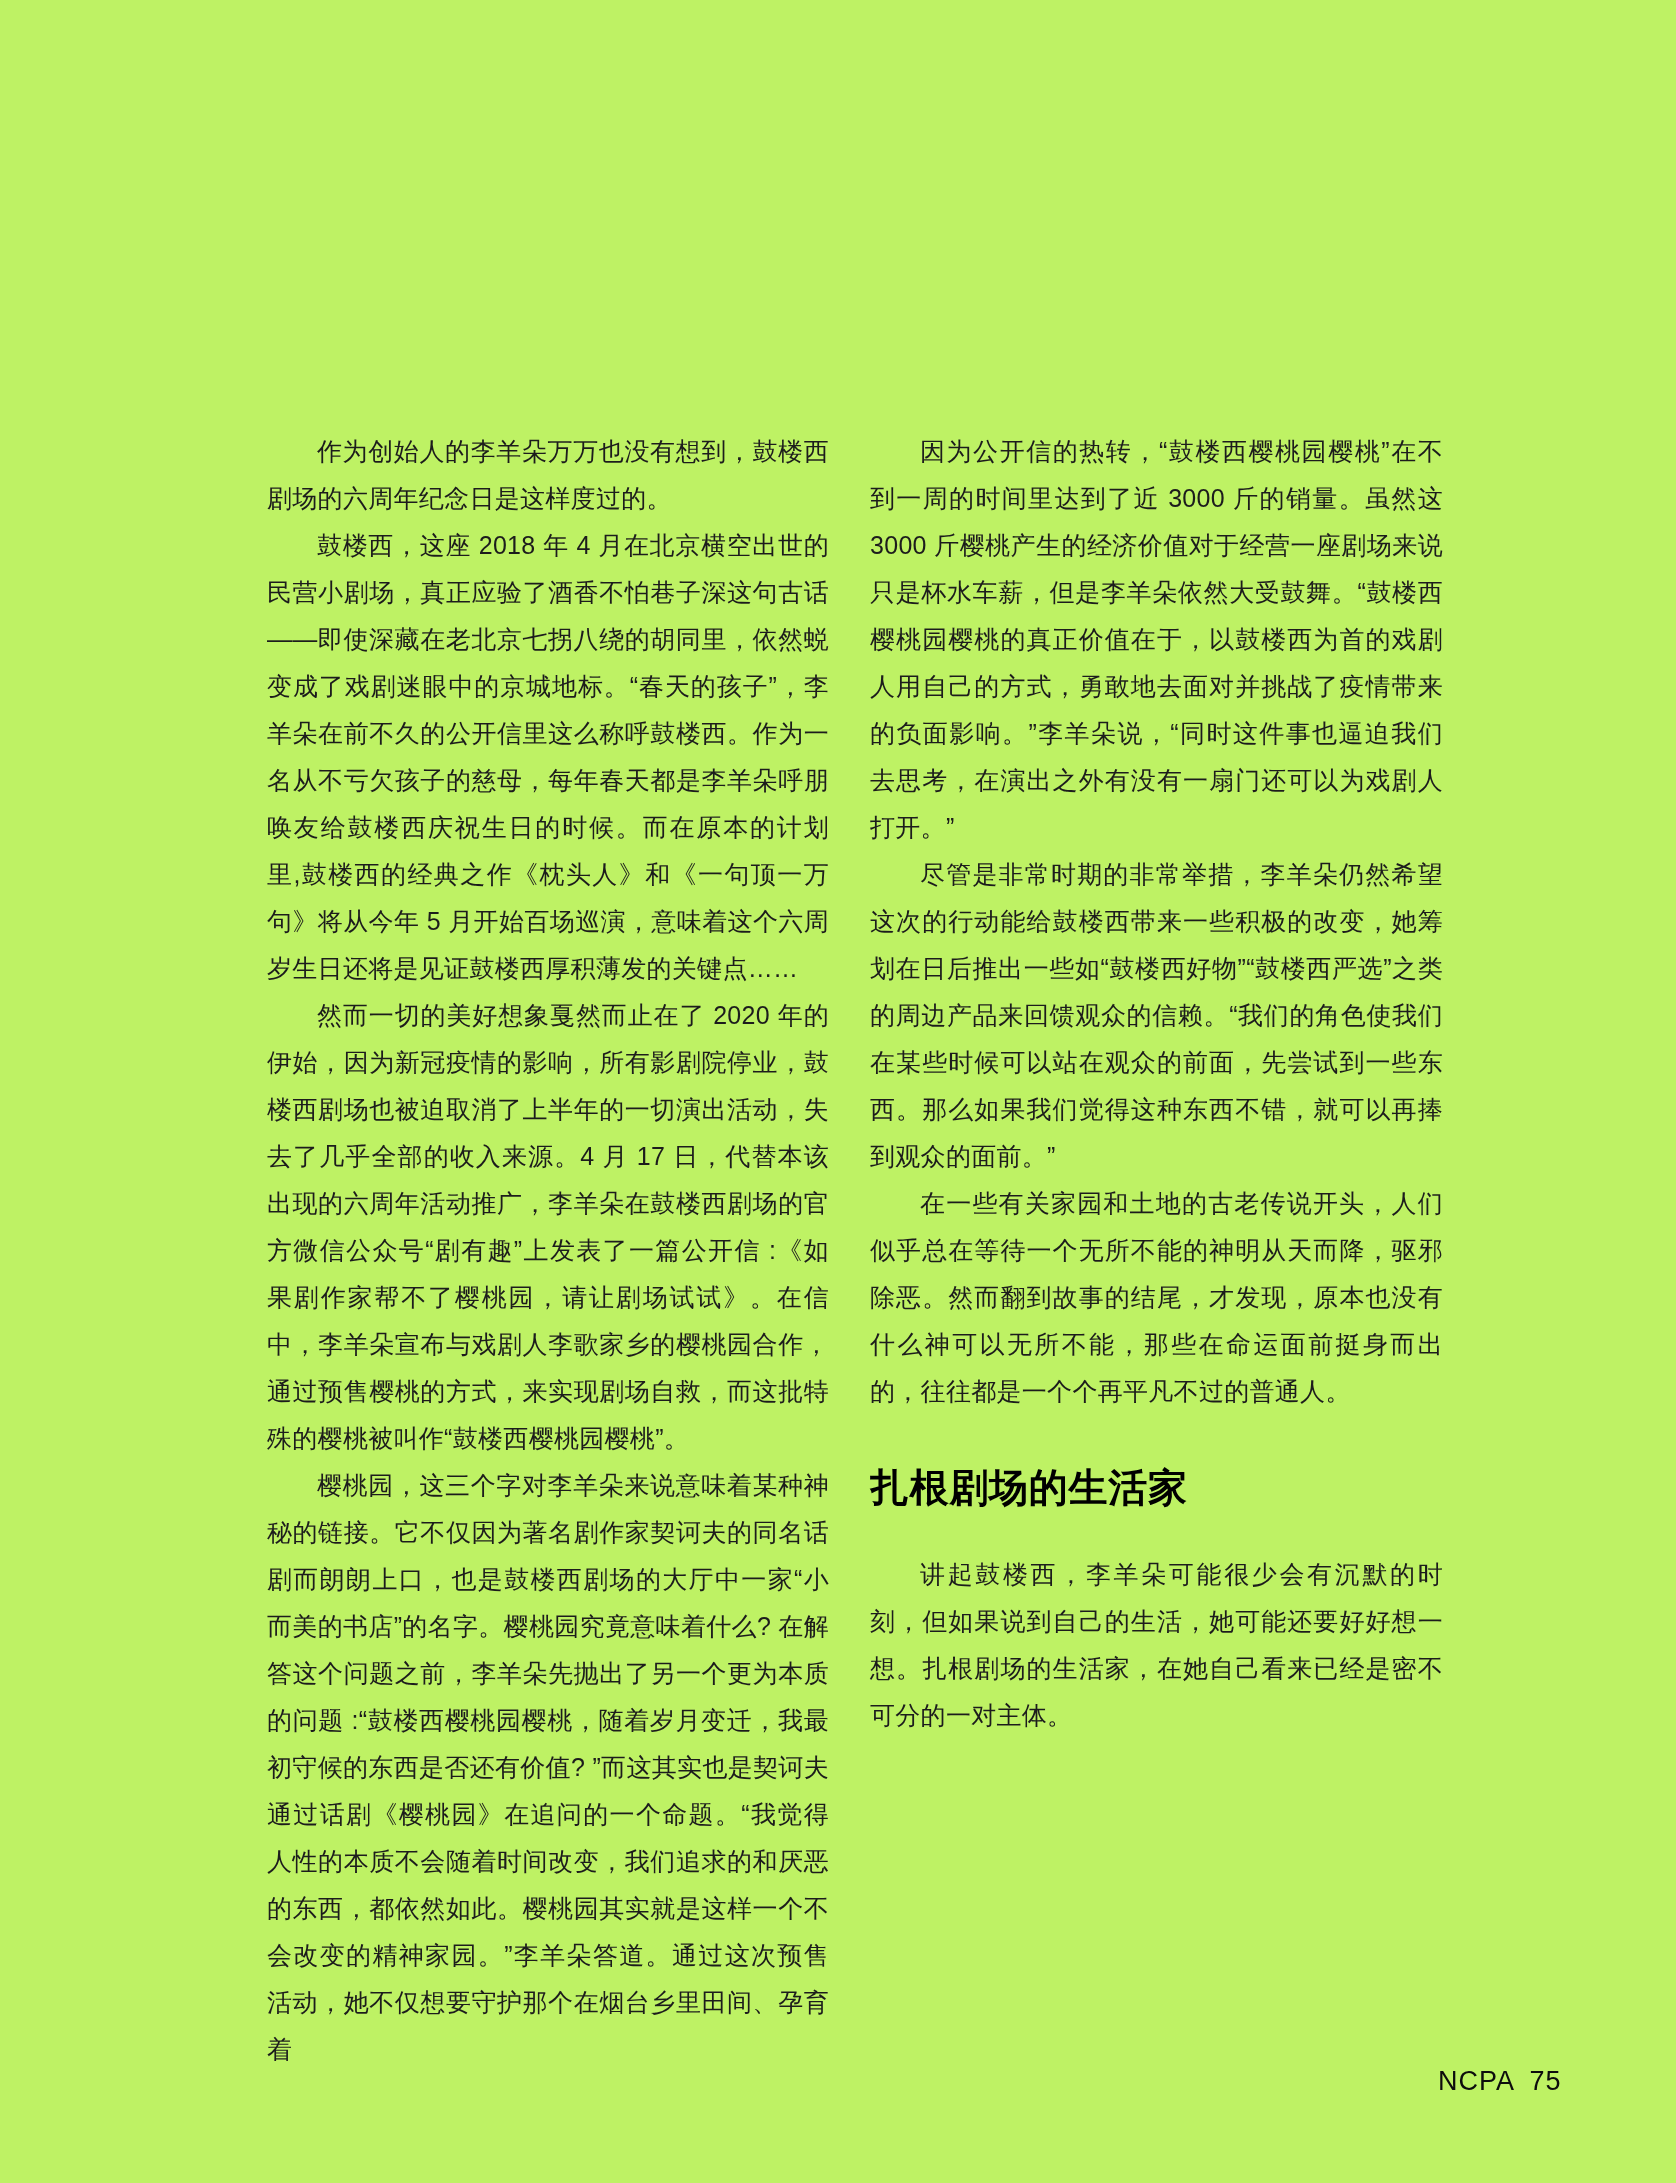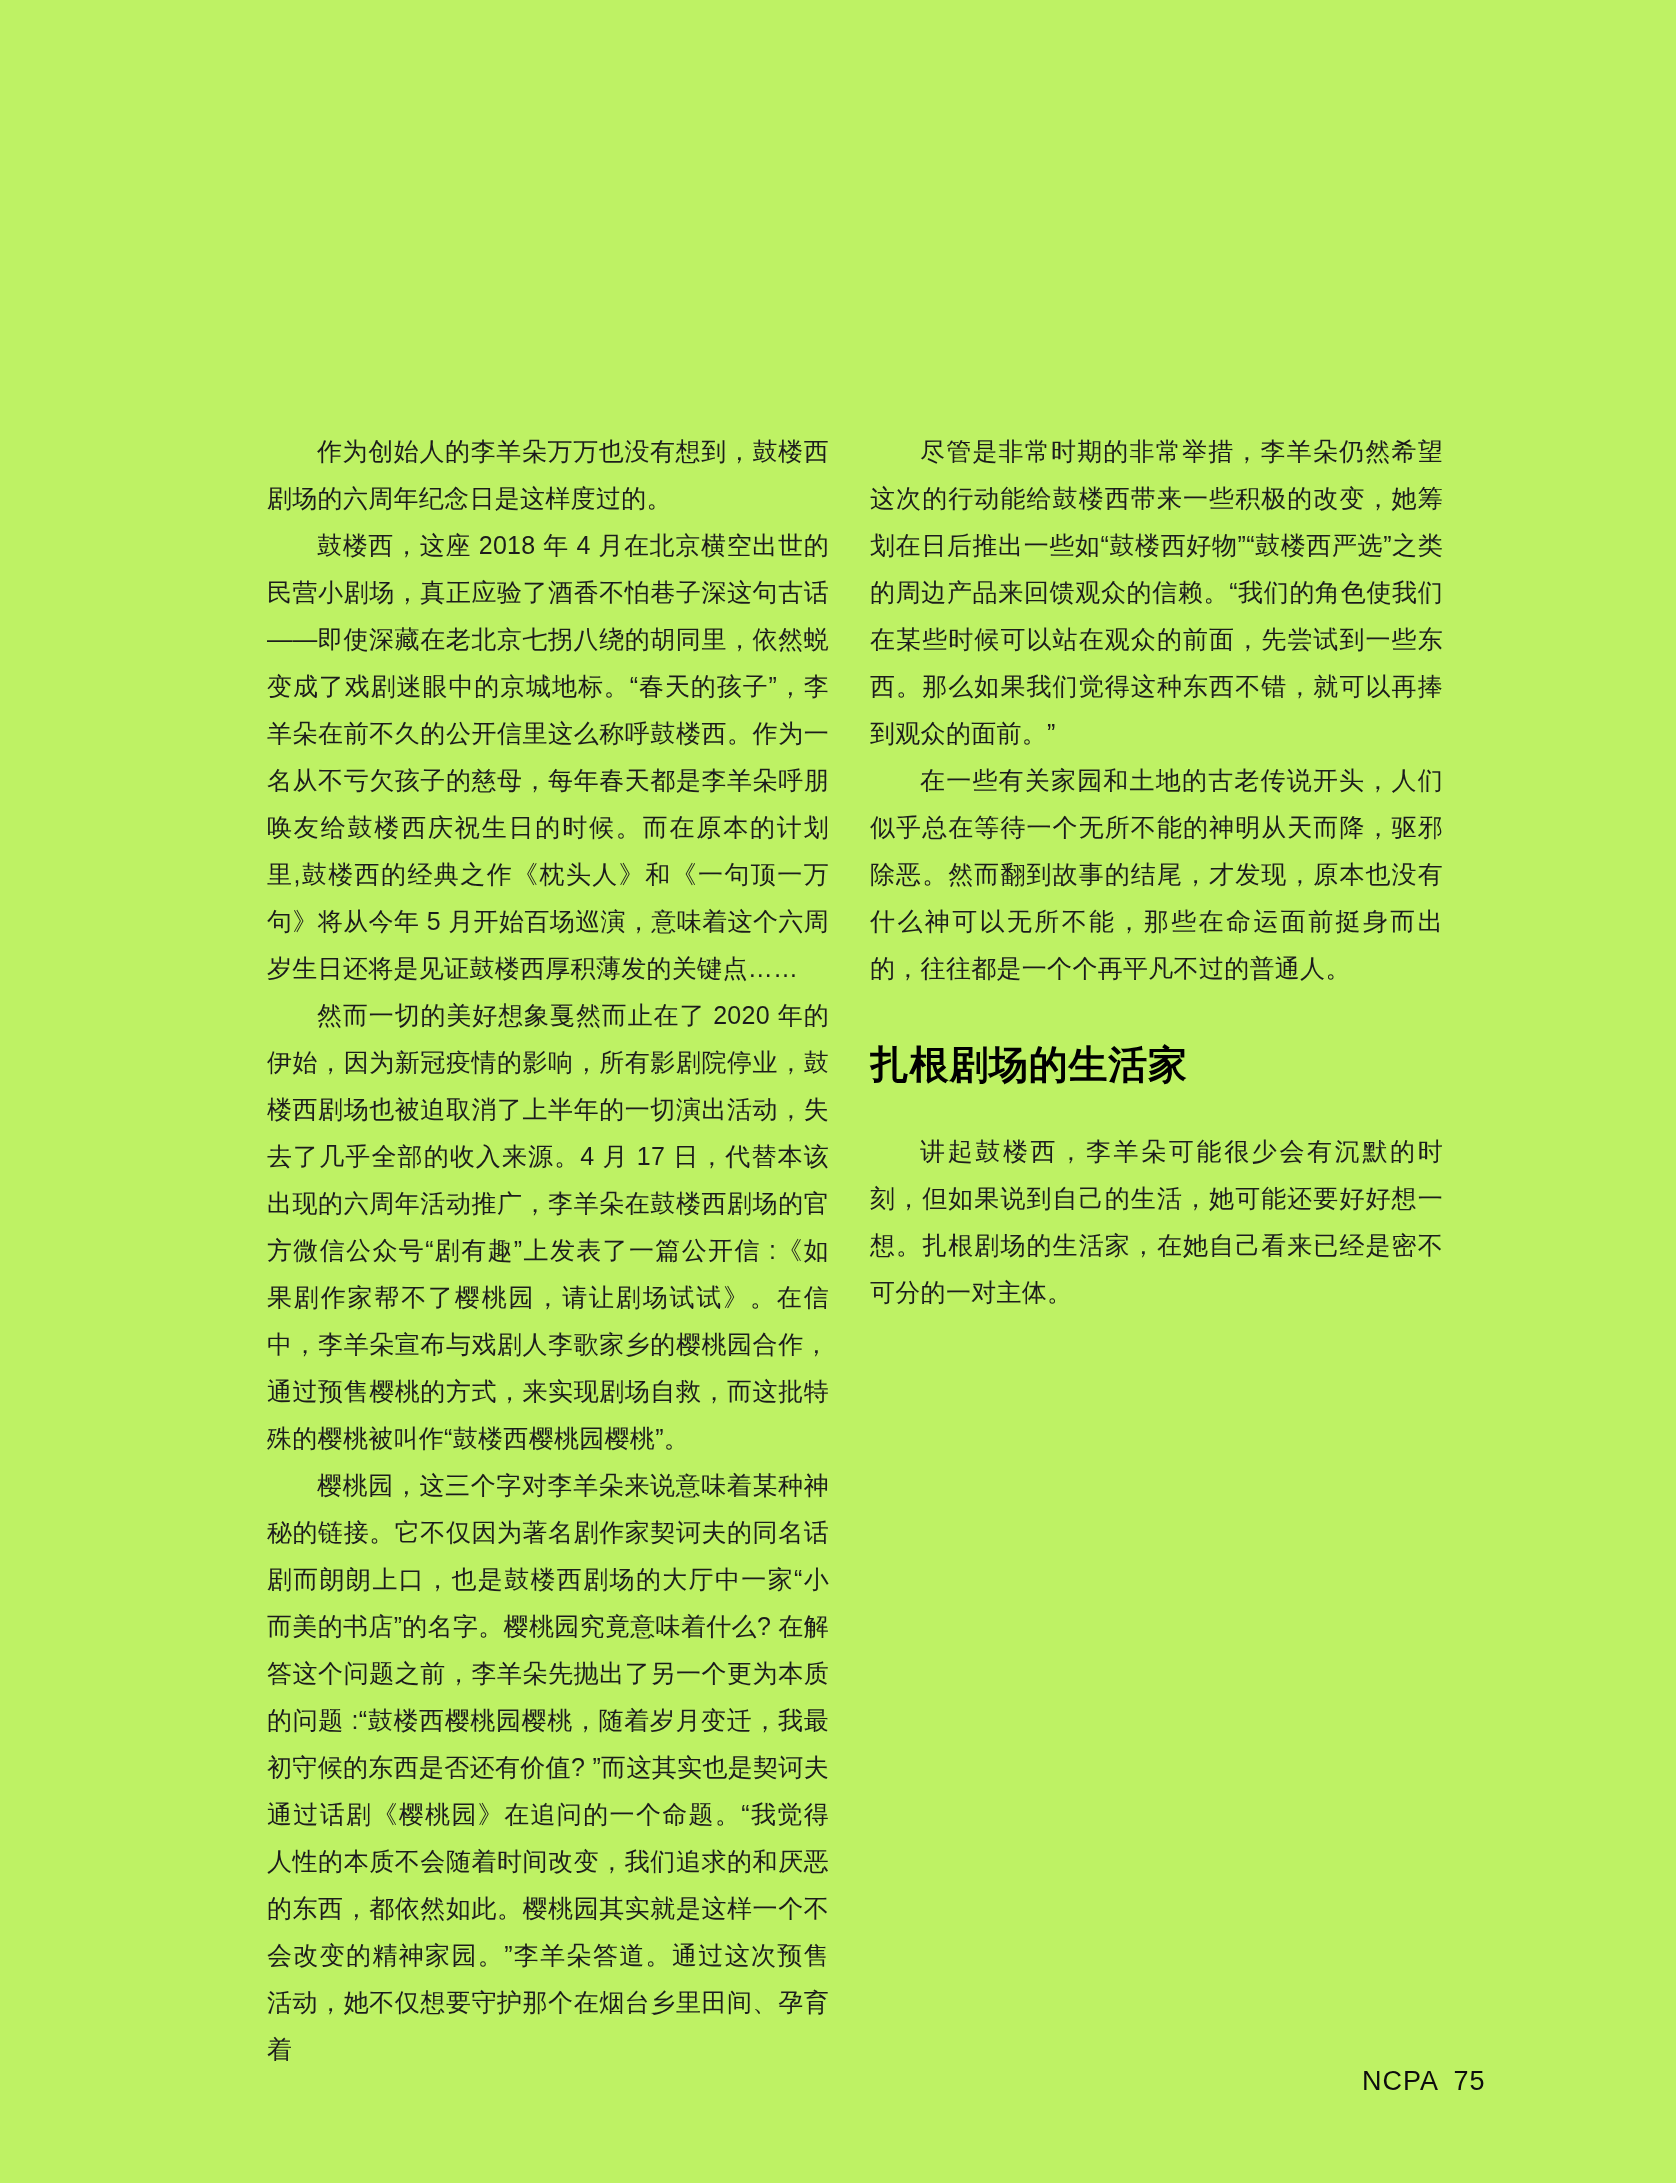--- a/index.html
+++ b/index.html
@@ -49,21 +49,21 @@
     font-weight: 700;
     line-height: 46px;
     color: #000000;
     margin: 50px 0 40px 0;
     text-align: left;
     text-indent: 0;
     letter-spacing: 0.7px;
   }
   .page-footer {
     position: absolute;
-    left: 1362px;
+    left: 1438px;
     top: 2065px;
     font-size: 27px;
     line-height: 32px;
     color: #0d0d0d;
     letter-spacing: 1px;
     white-space: nowrap;
   }
   .page-footer .footer-num {
     margin-left: 14.5px;
   }
@@ -74,20 +74,21 @@
 <div class="page">
 
   <div class="col col-left">
     <p class="indent">作为创始人的李羊朵万万也没有想到，鼓楼西剧场的六周年纪念日是这样度过的。</p>
     <p class="indent">鼓楼西，这座 2018 年 4 月在北京横空出世的民营小剧场，真正应验了酒香不怕巷子深这句古话——即使深藏在老北京七拐八绕的胡同里，依然蜕变成了戏剧迷眼中的京城地标。“春天的孩子”，李羊朵在前不久的公开信里这么称呼鼓楼西。作为一名从不亏欠孩子的慈母，每年春天都是李羊朵呼朋唤友给鼓楼西庆祝生日的时候。而在原本的计划里,鼓楼西的经典之作《枕头人》和《一句顶一万句》将从今年 5 月开始百场巡演，意味着这个六周岁生日还将是见证鼓楼西厚积薄发的关键点……</p>
     <p class="indent">然而一切的美好想象戛然而止在了 2020 年的伊始，因为新冠疫情的影响，所有影剧院停业，鼓楼西剧场也被迫取消了上半年的一切演出活动，失去了几乎全部的收入来源。4 月 17 日，代替本该出现的六周年活动推广，李羊朵在鼓楼西剧场的官方微信公众号“剧有趣”上发表了一篇公开信 :《如果剧作家帮不了樱桃园，请让剧场试试》。在信中，李羊朵宣布与戏剧人李歌家乡的樱桃园合作，通过预售樱桃的方式，来实现剧场自救，而这批特殊的樱桃被叫作“鼓楼西樱桃园樱桃”。</p>
     <p class="indent">樱桃园，这三个字对李羊朵来说意味着某种神秘的链接。它不仅因为著名剧作家契诃夫的同名话剧而朗朗上口，也是鼓楼西剧场的大厅中一家“小而美的书店”的名字。樱桃园究竟意味着什么? 在解答这个问题之前，李羊朵先抛出了另一个更为本质的问题 :“鼓楼西樱桃园樱桃，随着岁月变迁，我最初守候的东西是否还有价值? ”而这其实也是契诃夫通过话剧《樱桃园》在追问的一个命题。“我觉得人性的本质不会随着时间改变，我们追求的和厌恶的东西，都依然如此。樱桃园其实就是这样一个不会改变的精神家园。”李羊朵答道。通过这次预售活动，她不仅想要守护那个在烟台乡里田间、孕育着</p>
   </div>
 
   <div class="col col-right">
+    <p class="indent">因为公开信的热转，“鼓楼西樱桃园樱桃”在不到一周的时间里达到了近 3000 斤的销量。虽然这 3000 斤樱桃产生的经济价值对于经营一座剧场来说只是杯水车薪，但是李羊朵依然大受鼓舞。“鼓楼西樱桃园樱桃的真正价值在于，以鼓楼西为首的戏剧人用自己的方式，勇敢地去面对并挑战了疫情带来的负面影响。”李羊朵说，“同时这件事也逼迫我们去思考，在演出之外有没有一扇门还可以为戏剧人打开。”</p>
     <p class="indent">尽管是非常时期的非常举措，李羊朵仍然希望这次的行动能给鼓楼西带来一些积极的改变，她筹划在日后推出一些如“鼓楼西好物”“鼓楼西严选”之类的周边产品来回馈观众的信赖。“我们的角色使我们在某些时候可以站在观众的前面，先尝试到一些东西。那么如果我们觉得这种东西不错，就可以再捧到观众的面前。”</p>
     <p class="indent">在一些有关家园和土地的古老传说开头，人们似乎总在等待一个无所不能的神明从天而降，驱邪除恶。然而翻到故事的结尾，才发现，原本也没有什么神可以无所不能，那些在命运面前挺身而出的，往往都是一个个再平凡不过的普通人。</p>
     <h2 class="section-heading">扎根剧场的生活家</h2>
     <p class="indent">讲起鼓楼西，李羊朵可能很少会有沉默的时刻，但如果说到自己的生活，她可能还要好好想一想。扎根剧场的生活家，在她自己看来已经是密不可分的一对主体。</p>
   </div>
 
   <div class="page-footer">
     <span>NCPA</span><span class="footer-num">75</span>
   </div>
 

